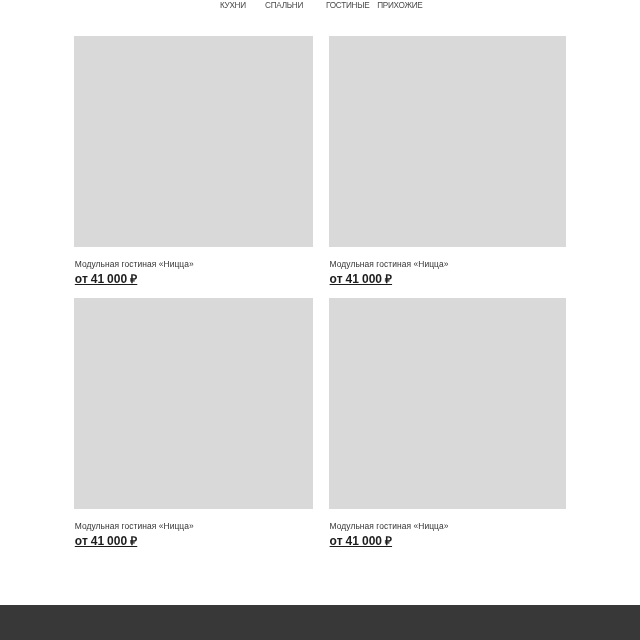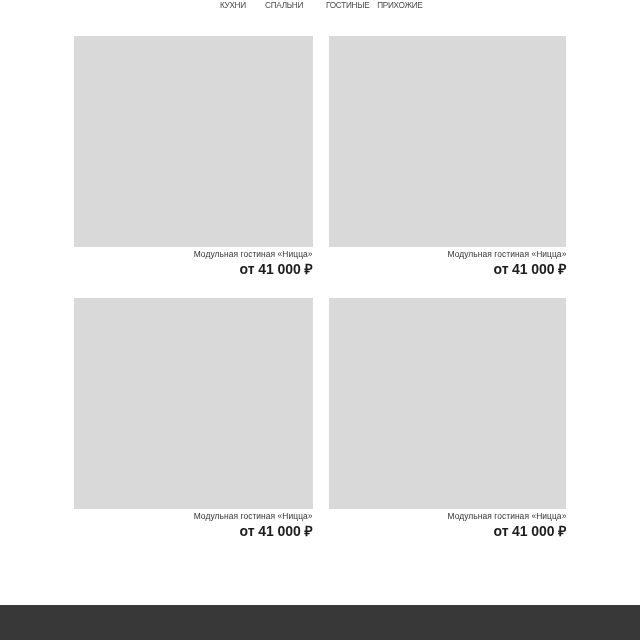--- a/index.html
+++ b/index.html
@@ -1,16 +1,16 @@
 <!DOCTYPE html>
 <html lang="ru"><head>
 <meta charset="utf-8">
 <title>Каталог</title>
 <style>
-  * { box-sizing: border-box; text-align: right; }
+  * { box-sizing: border-box; }
   html, body {
     margin: 0; padding: 0;
     width: 640px; height: 640px;
     background: #ffffff;
     font-family: "Liberation Sans", sans-serif;
     -webkit-font-smoothing: antialiased;
   }
   .page { position: relative; width: 640px; height: 640px; overflow: hidden; background: #fff; }
 
   
@@ -33,28 +33,28 @@
   .catalog { position: absolute; left: 0; top: 0; width: 640px; height: 605px; }
   .card { position: absolute; }
   .card.c1 { left: 74px;    top: 36px;  width: 238.6px; }
   .card.c2 { left: 328.8px; top: 36px;  width: 237.6px; }
   .card.c3 { left: 74px;    top: 298px; width: 238.6px; }
   .card.c4 { left: 328.8px; top: 298px; width: 237.6px; }
   .card-thumb {
     width: 100%; height: 211px; background: #d9d9d9; display: block;
   }
   .card-title {
-    margin: 0 0 0 0.8px; padding-top: 2px;
+    margin: 0 0 0 0.8px; padding-top: 12px;
     font-size: 8.45px; line-height: 11px; color: #343434; font-weight: 400;
     letter-spacing: 0.06px; white-space: nowrap;
   }
   .card-price {
     margin: 0 0 0 0.8px; padding-top: 3.5px;
-    font-size: 14px; line-height: 11px; color: #1d1d1d; font-weight: 700;
-    letter-spacing: 0.05px; white-space: nowrap; word-spacing: -0.45px;
+    font-size: 12px; line-height: 11px; color: #1d1d1d; font-weight: 700;
+    letter-spacing: 0.05px; white-space: nowrap; word-spacing: -0.45px; text-decoration: underline;
   }
 
   
   .footer {
     position: absolute; left: 0; top: 605px; width: 640px; height: 35px;
     background: #383838;
   }
 </style>
 </head>
 <body>

